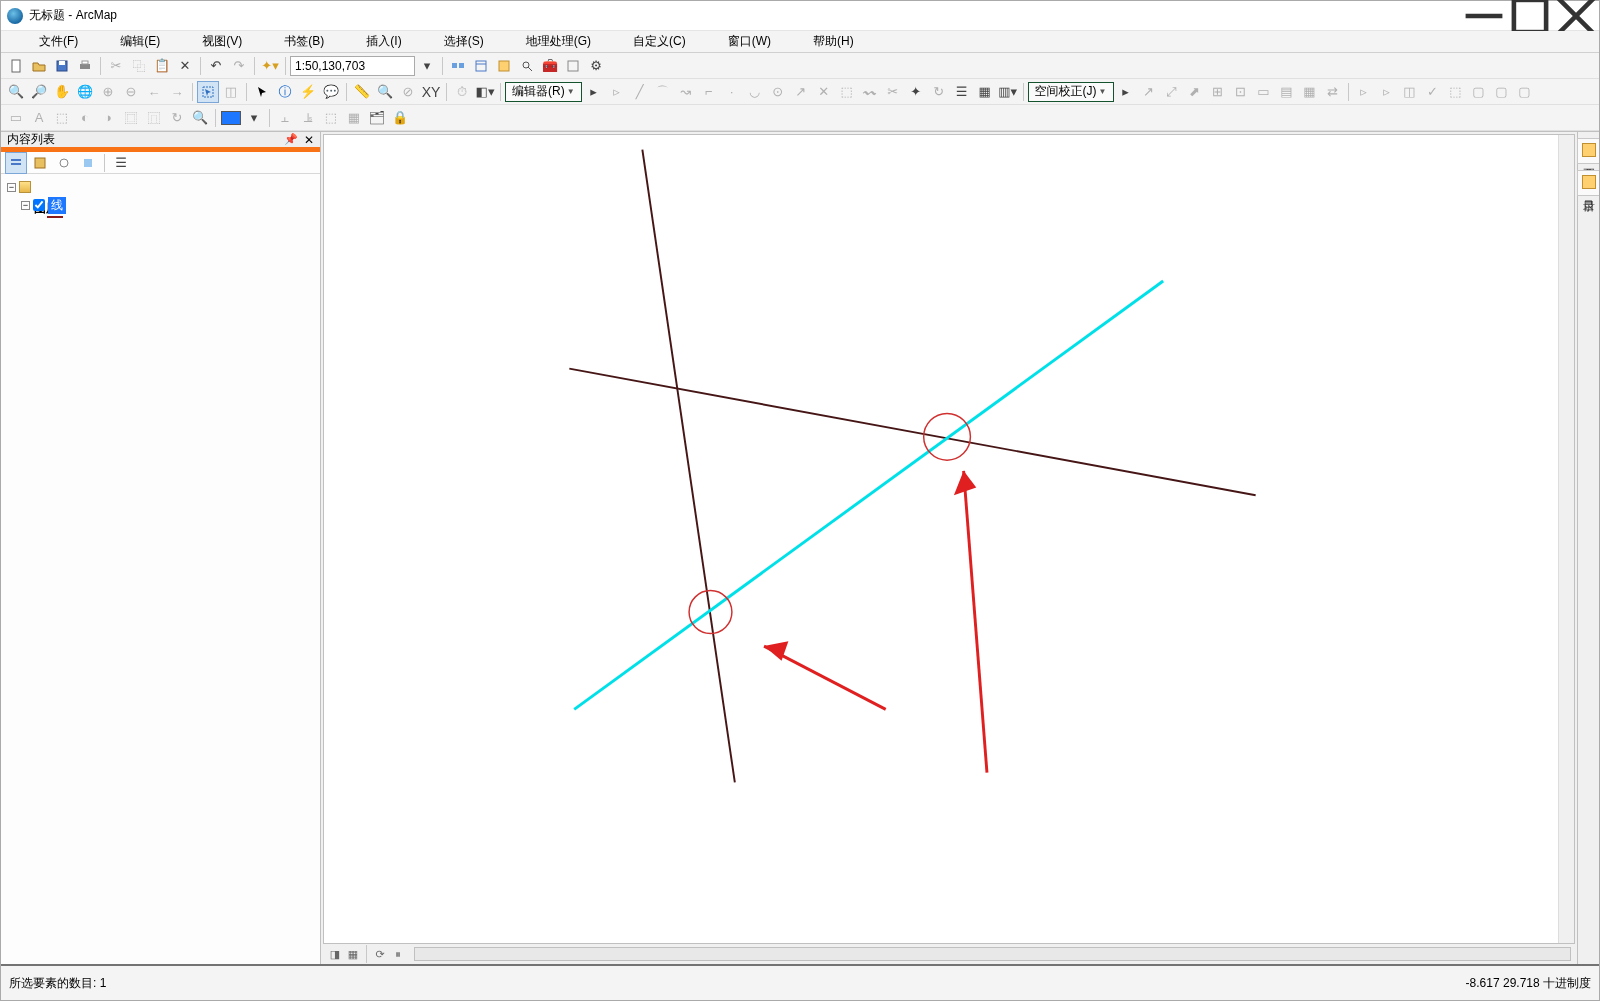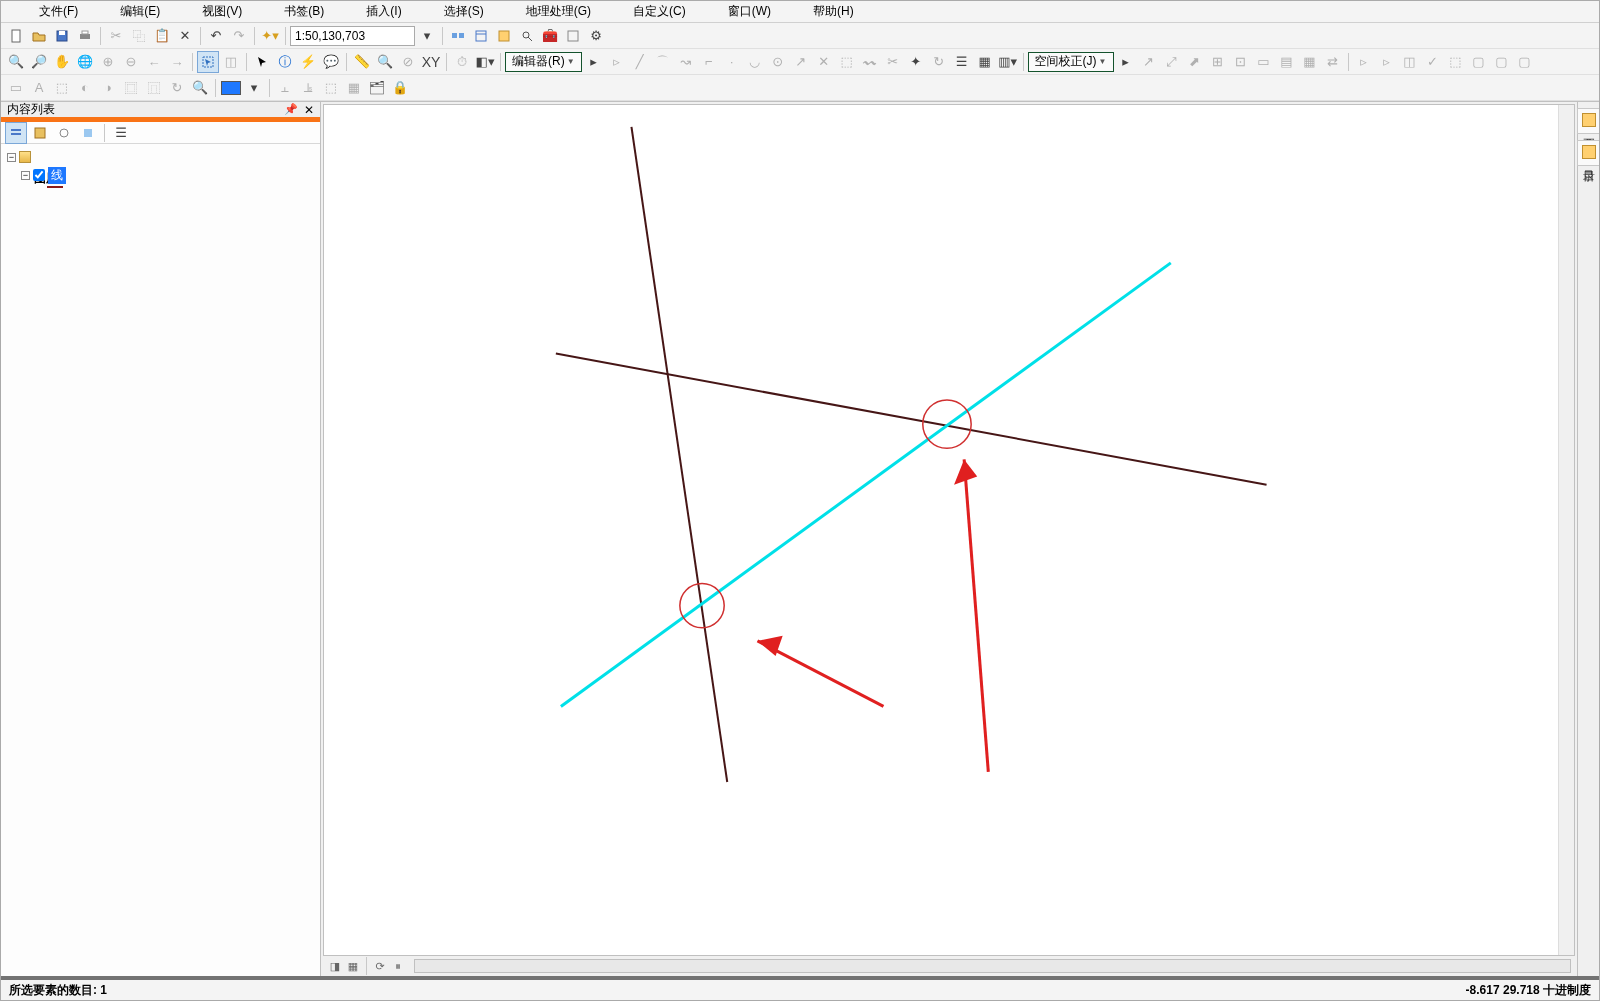--- a/index.html
+++ b/index.html
@@ -46,30 +46,52 @@
 .mapcanvas{flex:1;background:#fff;position:relative;border:1px solid #c0c0c0;margin:2px 2px 0 2px;}
 .map-svg{position:absolute;inset:0;width:100%;height:100%;}
 .map-tabs{height:20px;display:flex;align-items:center;gap:2px;padding:0 6px;}
 .map-tab{width:16px;height:16px;display:flex;align-items:center;justify-content:center;font-size:11px;color:#666;}
 .mapscroll{flex:1;height:14px;background:#e8e8e8;border:1px solid #c0c0c0;margin-left:6px;position:relative;}
 
 .rightdock{width:22px;background:#f0f0f0;border-left:1px solid #c0c0c0;display:flex;flex-direction:column;align-items:center;padding-top:6px;gap:6px;}
 .dock-tab{writing-mode:vertical-rl;font-size:11px;color:#333;padding:4px 2px;border:1px solid #c8c8c8;background:#fafafa;display:flex;align-items:center;gap:2px;}
 .dock-icon{width:14px;height:14px;background:#ffd070;border:1px solid #c09030;writing-mode:horizontal-tb;}
 
-.statusbar{height:24px;background:#f4f4f4;border-top:4px solid #737373;display:flex;align-items:center;padding:0 8px;font-size:12px;color:#000;font-weight:bold;}
+.statusbar{height:36px;background:#f4f4f4;border-top:2px solid #737373;display:flex;align-items:center;padding:0 8px;font-size:12px;color:#000;}
 .statusbar .spacer{flex:1;}
 
 .vscroll{position:absolute;right:0;top:0;bottom:0;width:16px;background:#f0f0f0;border-left:1px solid #ddd;}
 </style>
 </head>
 <body>
 
 <div class="window">
 
+  <div class="titlebar">
+    <div class="app-icon"></div>
+    <div class="title">无标题 - ArcMap</div>
+    <div class="winbtns">
+      <div class="winbtn">
+        <svg viewBox="0 0 10 10">
+            <line x1="1" y1="5" x2="9" y2="5" stroke="currentColor" stroke-width="1"></line>
+          </svg>
+      </div>
+      <div class="winbtn">
+        <svg viewBox="0 0 10 10">
+            <rect x="1.5" y="1.5" width="7" height="7" fill="none" stroke="currentColor" stroke-width="1"></rect>
+          </svg>
+      </div>
+      <div class="winbtn close">
+        <svg viewBox="0 0 10 10">
+            <line x1="1" y1="1" x2="9" y2="9" stroke="currentColor" stroke-width="1"></line>
+            <line x1="9" y1="1" x2="1" y2="9" stroke="currentColor" stroke-width="1"></line>
+          </svg>
+      </div>
+    </div>
+  </div>
 
   <div class="menubar">
     <div class="menuitem">文件(F)</div>
     <div class="menuitem">编辑(E)</div>
     <div class="menuitem">视图(V)</div>
     <div class="menuitem">书签(B)</div>
     <div class="menuitem">插入(I)</div>
     <div class="menuitem">选择(S)</div>
     <div class="menuitem">地理处理(G)</div>
     <div class="menuitem">自定义(C)</div>

